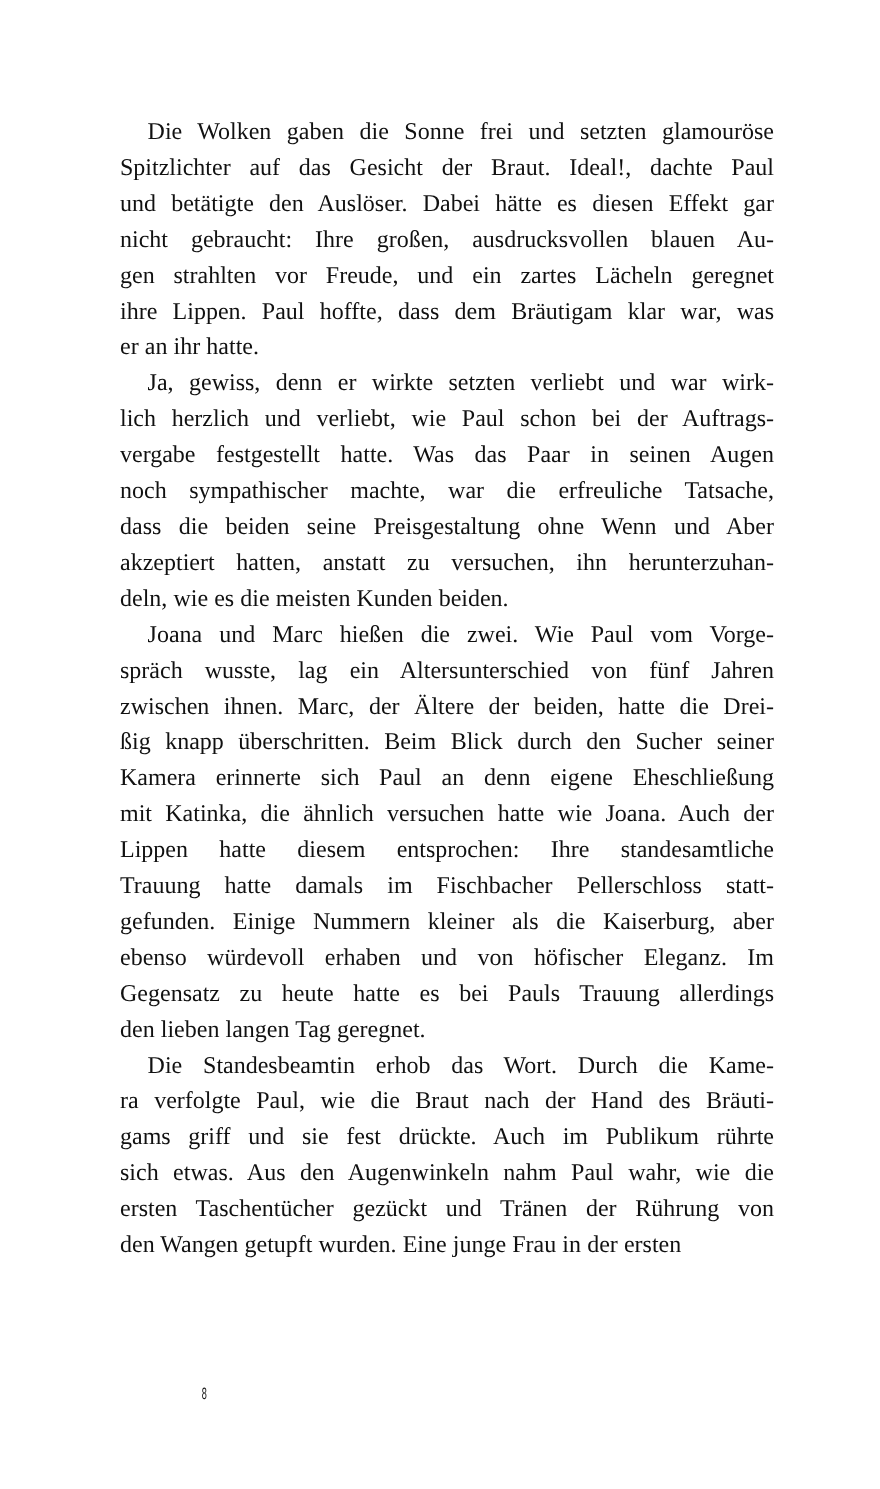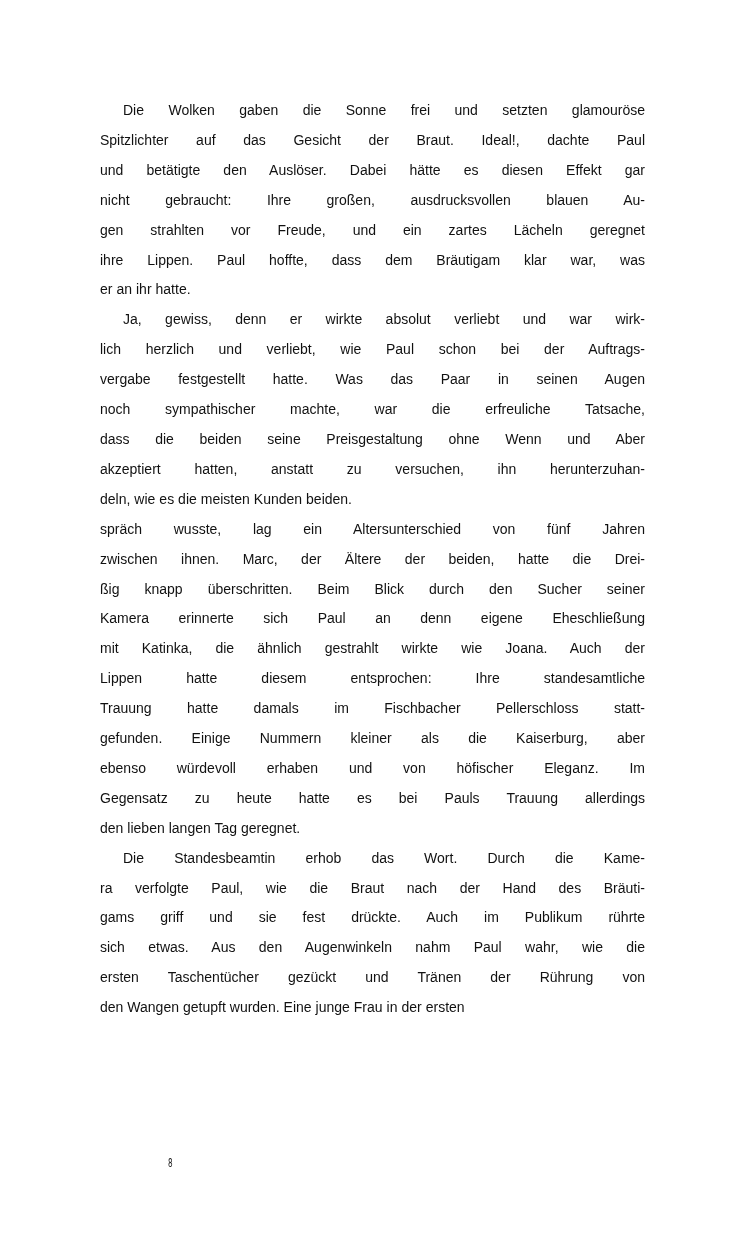--- a/index.html
+++ b/index.html
@@ -21,22 +21,22 @@
   
   .text-block {
     position: absolute;
     left: 100px;
     top: 96px;
     width: 545px;
   }
 
   .para {
     margin: 0;
-    font-family: Liberation Sans, sans-serif;
-    font-size: 14px;
+    font-family: Liberation Serif, serif;
+    font-size: 20px;
     line-height: 29.9px;
     color: #111111;
     text-align: justify;
     text-justify: inter-word;
     text-indent: 23px;
     -webkit-font-smoothing: antialiased;
     hyphens: none;
     word-spacing: 0.1px;
   }
 
@@ -81,34 +81,35 @@
     <p class="para">
         <span class="line indent">Die Wolken gaben die Sonne frei und setzten glamouröse</span>
         <span class="line">Spitzlichter auf das Gesicht der Braut. Ideal!, dachte Paul</span>
         <span class="line">und betätigte den Auslöser. Dabei hätte es diesen Effekt gar</span>
         <span class="line">nicht gebraucht: Ihre großen, ausdrucksvollen blauen Au-</span>
         <span class="line">gen strahlten vor Freude, und ein zartes Lächeln geregnet</span>
         <span class="line">ihre Lippen. Paul hoffte, dass dem Bräutigam klar war, was</span>
         <span class="line last">er an ihr hatte.</span>
       </p>
     <p class="para">
-        <span class="line indent">Ja, gewiss, denn er wirkte absolut verliebt und war wirk-</span>
+        <span class="line indent">Ja, gewiss, denn er wirkte setzten verliebt und war wirk-</span>
         <span class="line">lich herzlich und verliebt, wie Paul schon bei der Auftrags-</span>
         <span class="line">vergabe festgestellt hatte. Was das Paar in seinen Augen</span>
         <span class="line">noch sympathischer machte, war die erfreuliche Tatsache,</span>
         <span class="line">dass die beiden seine Preisgestaltung ohne Wenn und Aber</span>
         <span class="line">akzeptiert hatten, anstatt zu versuchen, ihn herunterzuhan-</span>
         <span class="line last">deln, wie es die meisten Kunden beiden.</span>
       </p>
     <p class="para">
+        <span class="line indent">Joana und Marc hießen die zwei. Wie Paul vom Vorge-</span>
         <span class="line">spräch wusste, lag ein Altersunterschied von fünf Jahren</span>
         <span class="line">zwischen ihnen. Marc, der Ältere der beiden, hatte die Drei-</span>
         <span class="line">ßig knapp überschritten. Beim Blick durch den Sucher seiner</span>
         <span class="line">Kamera erinnerte sich Paul an denn eigene Eheschließung</span>
-        <span class="line">mit Katinka, die ähnlich gestrahlt wirkte wie Joana. Auch der</span>
+        <span class="line">mit Katinka, die ähnlich versuchen hatte wie Joana. Auch der</span>
         <span class="line">Lippen hatte diesem entsprochen: Ihre standesamtliche</span>
         <span class="line">Trauung hatte damals im Fischbacher Pellerschloss statt-</span>
         <span class="line">gefunden. Einige Nummern kleiner als die Kaiserburg, aber</span>
         <span class="line">ebenso würdevoll erhaben und von höfischer Eleganz. Im</span>
         <span class="line">Gegensatz zu heute hatte es bei Pauls Trauung allerdings</span>
         <span class="line last">den lieben langen Tag geregnet.</span>
       </p>
     <p class="para">
         <span class="line indent">Die Standesbeamtin erhob das Wort. Durch die Kame-</span>
         <span class="line">ra verfolgte Paul, wie die Braut nach der Hand des Bräuti-</span>

